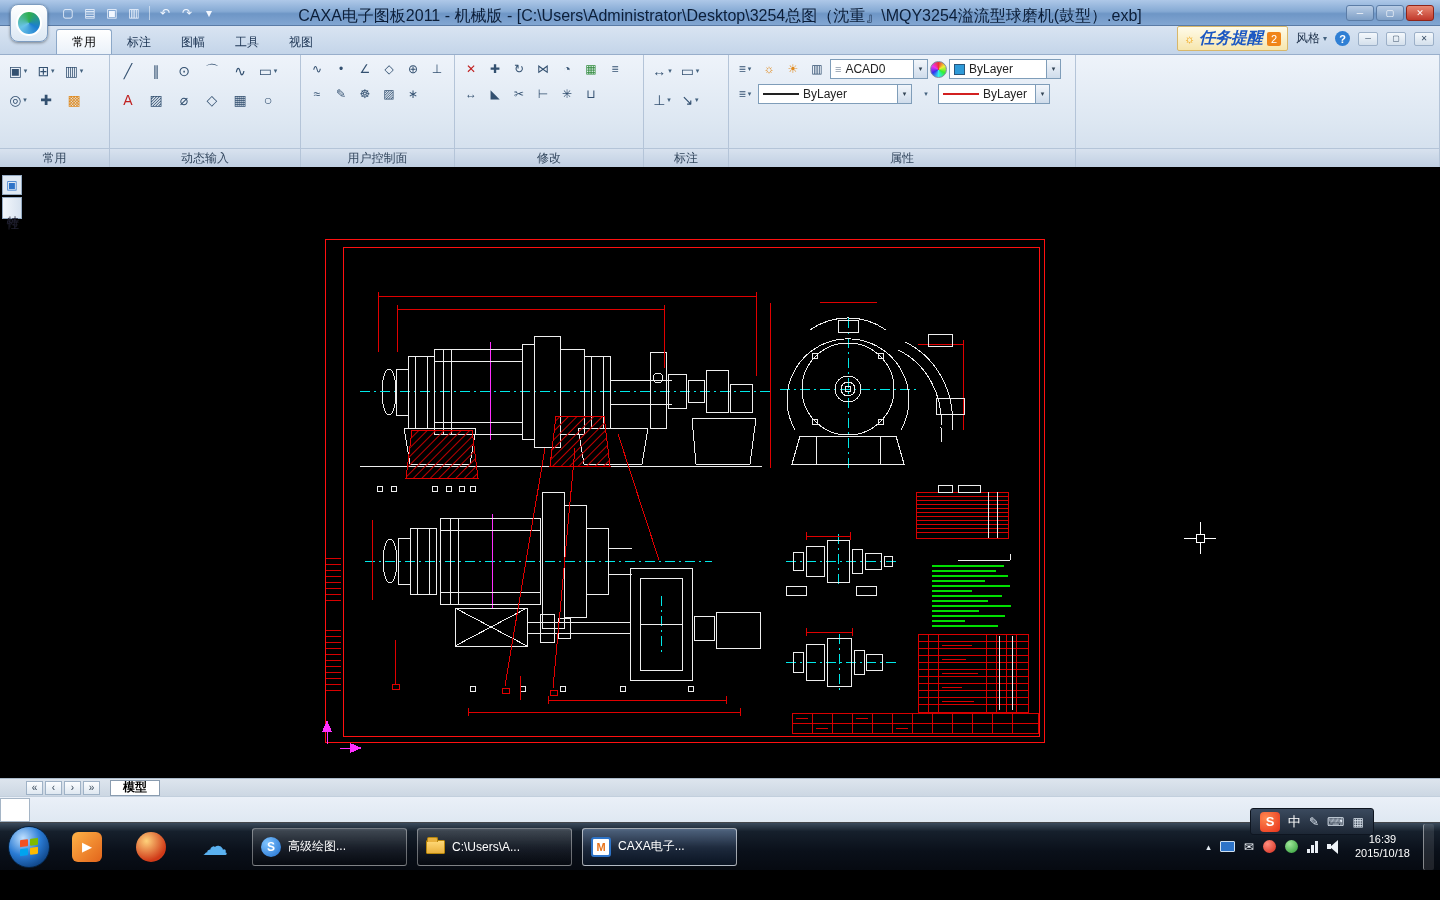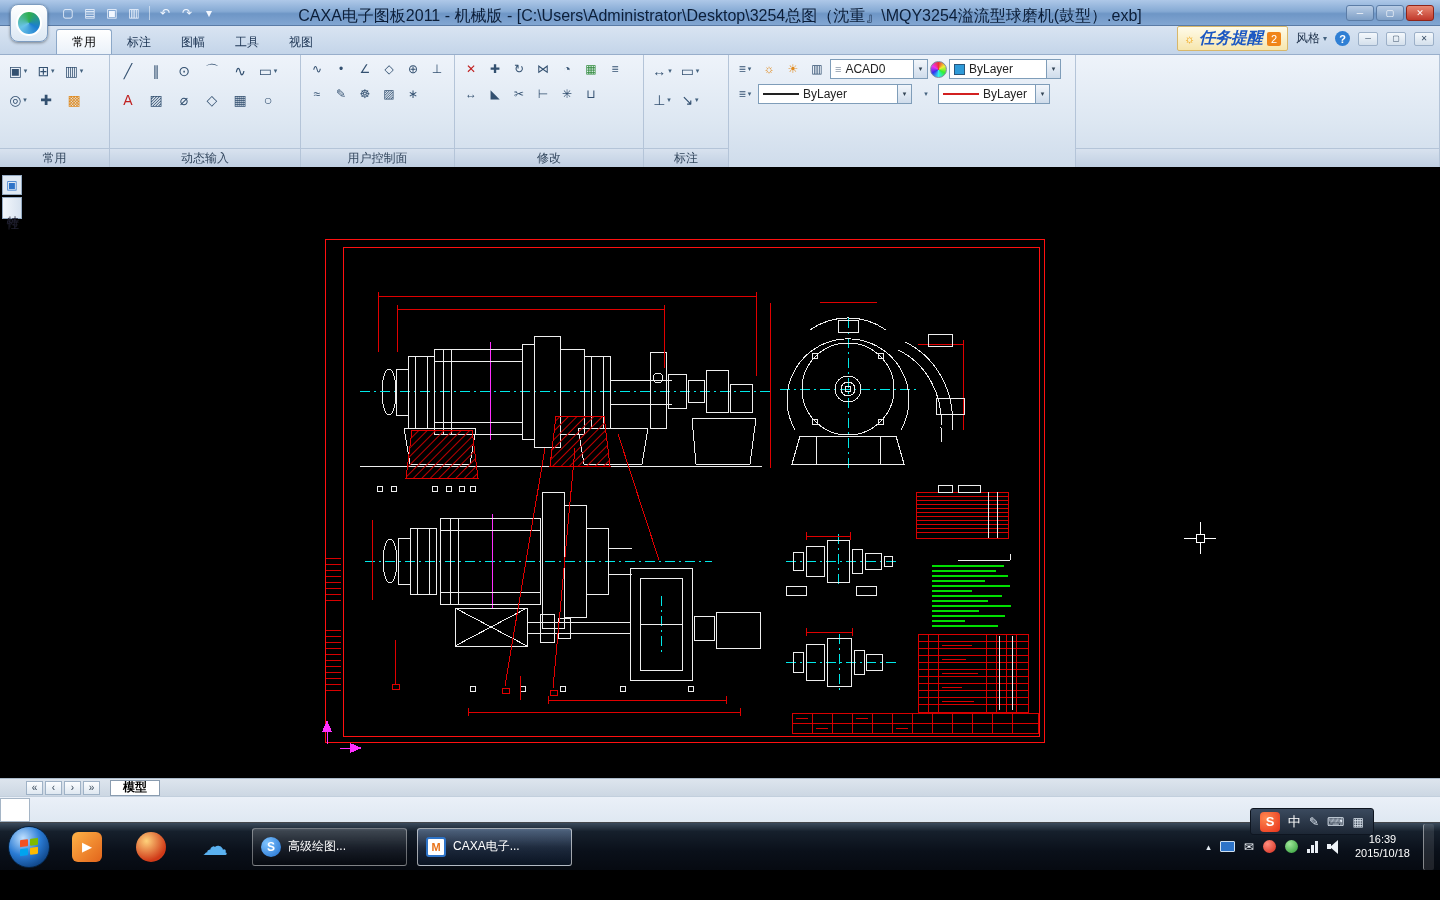--- a/index.html
+++ b/index.html
@@ -314,20 +314,21 @@
           <span>ByLayer</span>
           <span class="caret">▾</span>
         </div>
         <span class="icon-btn sm dd"></span>
         <div class="combo" style="width:112px">
           <span class="sw-line red"></span>
           <span>ByLayer</span>
           <span class="caret">▾</span>
         </div>
       </div>
+      <div class="plabel">属性</div>
     </div>
 
     <div class="rpanel" style="flex:1">
       <div class="plabel"></div>
     </div>
   </div>
 
   <div class="canvas">
 
     <div class="palette">
@@ -682,20 +683,24 @@
       <span>▶</span>
     </div>
     <div class="tb-icon browser"></div>
     <div class="tb-icon cloudi">
       <span>☁</span>
     </div>
     <div class="task-btn">
       <span class="slogo">S</span>
       <span class="tb-label">高级绘图...</span>
     </div>
+    <div class="task-btn">
+      <span class="folder"></span>
+      <span class="tb-label">C:\Users\A...</span>
+    </div>
     <div class="task-btn active">
       <span class="caxa-ico">M</span>
       <span class="tb-label">CAXA电子...</span>
     </div>
     <div class="tb-spacer"></div>
     <div class="tray">
       <span class="tray-chevron">▴</span>
       <span class="monitor"></span>
       <span class="tray-glyph">✉</span>
       <span class="shield-red"></span>

